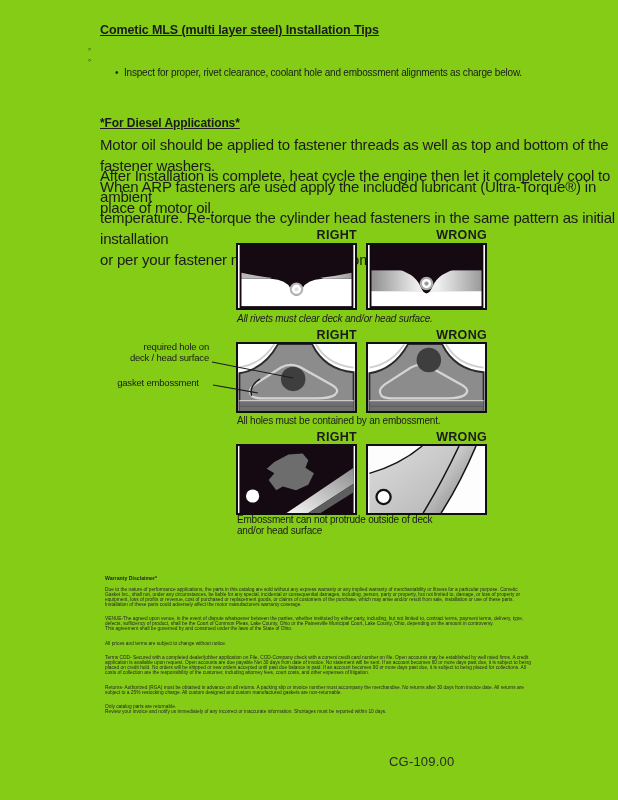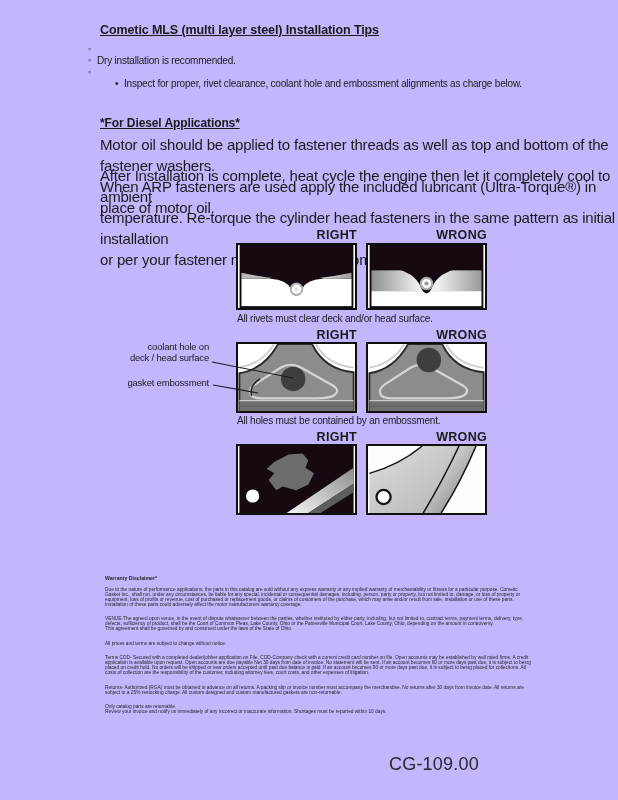--- a/index.html
+++ b/index.html
@@ -1,17 +1,17 @@
 <!DOCTYPE html>
 <html><head>
 <meta charset="utf-8">
 <style>
   html,body{margin:0;padding:0;background:#ffffff;}
   .page{
-    position:relative;width:618px;height:800px;background:#c4b5fd;
+    position:relative;width:618px;height:800px;background:#84cc16;
     font-family:"Liberation Sans",sans-serif;color:#1b1b1b;overflow:hidden;
   }
   .abs{position:absolute;}
   .title{
     left:100px;top:23px;font-size:12.5px;font-weight:bold;
     text-decoration:underline;letter-spacing:-0.1px;white-space:nowrap;
   }
   .bullets{left:88px;top:44px;font-size:10px;letter-spacing:-0.2px;}
   .b-row{height:11.3px;line-height:11.3px;white-space:nowrap;}
   .b-row.sub{margin-left:27px;}
@@ -27,45 +27,44 @@
   .figbox{
     display:block;width:121px;height:67px;box-sizing:border-box;
     border:2px solid #0f0f0f;background:#fff;
   }
   .figbox.tall{height:71px;}
   .l-col{left:236px;} .r-col{left:366px;}
   .row1-lab{top:228px;} .row1-box{top:243px;}
   .row2-lab{top:328px;} .row2-box{top:342px;}
   .row3-lab{top:430px;} .row3-box{top:444px;}
   .caption{font-size:10px;letter-spacing:-0.2px;white-space:pre-line;line-height:11px;}
-  .cap1{left:237px;top:313px;}
+  .cap1{left:237px;top:313px;font-style:italic;}
   .cap2{left:237px;top:415px;}
   .cap3{left:237px;top:514px;}
   .side-label{
     width:102px;text-align:right;font-size:9.5px;line-height:10.8px;
     letter-spacing:-0.2px;white-space:pre-line;
   }
   .lbl-coolant{left:107px;top:342px;}
-  .lbl-emboss{left:107px;top:378px;}
+  .lbl-emboss{left:107px;top:378px;text-align:center;}
   .leader{left:205px;top:352px;pointer-events:none;}
   .fineprint{left:105px;top:576px;width:427px;font-size:4.8px;line-height:5px;color:#262626;}
   .fineprint .fp-h{font-weight:bold;font-size:5.2px;margin:0 0 5.5px 0;}
   .fineprint p{margin:0 0 9.5px 0;white-space:pre-line;}
-  .footer{left:389px;top:754px;font-size:18px;letter-spacing:0.2px;color:#2a2a2a;}
+  .footer{left:389px;top:754px;font-size:13px;letter-spacing:0.2px;color:#2a2a2a;}
 </style>
 </head>
 <body>
 
 <div class="page">
 
   <div class="abs title">Cometic MLS (multi layer steel) Installation Tips</div>
 
   <div class="abs bullets">
     <div class="b-row"><span class="mark o"></span></div>
-    <div class="b-row"><span class="mark o"></span><span>Dry installation is recommended.</span></div>
     <div class="b-row"><span class="mark o"></span></div>
     <div class="b-row sub"><span class="mark f"></span><span>Inspect for proper, rivet clearance, coolant hole and embossment alignments as charge below.</span></div>
   </div>
 
   <div class="abs diesel-h">*For Diesel Applications*</div>
   <div class="abs para p1">Motor oil should be applied to fastener threads as well as top and bottom of the fastener washers.
 When ARP fasteners are used apply the included lubricant (Ultra-Torque®) in place of motor oil.</div>
   <div class="abs para p2">After Installation is complete, heat cycle the engine then let it completely cool to ambient
 temperature. Re-torque the cylinder head fasteners in the same pattern as initial installation
 or per your fastener manufacturer's recommendations.</div>
@@ -131,21 +130,21 @@
     <path d="M0,25 Q24,21 37,0" stroke="#cfcfcf" stroke-width="2" fill="none"></path>
     <path d="M81,0 Q93,22 121,25" stroke="#cfcfcf" stroke-width="2" fill="none"></path>
     <path d="M0,71 L0,31 Q26,27 41,0 L77,0 Q90,27 121,30 L121,71 Z" fill="#8c8c8c" stroke="#2b2b2b" stroke-width="2"></path>
     <rect x="0" y="60" width="121" height="11" fill="#6f6f6f"></rect>
     <line x1="0" y1="60" x2="121" y2="60" stroke="#c9c9c9" stroke-width="1.4"></line>
     <line x1="0" y1="66" x2="121" y2="66" stroke="#5a5a5a" stroke-width="1"></line>
     <path d="M13,55 Q8,49 16,43 L44,25 Q55,19 67,26 L99,44 Q107,49 101,54 Q96,57.5 82,57.5 L23,57.5 Q16,57.5 13,55 Z" fill="none" stroke="#d4d4d4" stroke-width="2.4"></path>
     <circle cx="63" cy="17" r="13" fill="#3e3e3e"></circle>
   </svg>
 
-  <div class="abs side-label lbl-coolant">coolant hole on
+  <div class="abs side-label lbl-coolant">required hole on
 deck / head surface</div>
   <div class="abs side-label lbl-emboss">gasket embossment</div>
 
   <svg class="abs leader" width="100" height="48">
     <line x1="7" y1="10" x2="88" y2="26" stroke="#1b1b1b" stroke-width="1.1"></line>
     <line x1="8" y1="33" x2="53" y2="41" stroke="#1b1b1b" stroke-width="1.1"></line>
   </svg>
 
   <div class="abs caption cap2">All holes must be contained by an embossment.</div>
 
@@ -179,20 +178,22 @@
     </defs>
     <rect x="0" y="0" width="121" height="71" fill="#fdfdfd"></rect>
     <path d="M0,29 Q32,20 56,0 L95,0 Q77,38 57,71 L0,71 Z" fill="url(#p3wa)"></path>
     <path d="M95,0 L113,0 Q96,40 76,71 L57,71 Q78,37 95,0 Z" fill="url(#p3wg)"></path>
     <path d="M0,29 Q32,20 56,0" stroke="#141414" stroke-width="1.6" fill="none"></path>
     <path d="M95,0 Q77,38 57,71" stroke="#141414" stroke-width="1.6" fill="none"></path>
     <path d="M113,0 Q96,40 76,71" stroke="#141414" stroke-width="1.6" fill="none"></path>
     <circle cx="15" cy="54" r="7.5" fill="#ffffff" stroke="#141414" stroke-width="2.4"></circle>
   </svg>
 
+  <div class="abs caption cap3">Embossment can not protrude outside of deck
+and/or head surface</div>
 
   <div class="abs fineprint">
     <div class="fp-h">Warranty Disclaimer*</div>
     <p>Due to the nature of performance applications, the parts in this catalog are sold without any express warranty or any implied warranty of merchantability or fitness for a particular purpose.  Cometic Gasket Inc., shall not, under any circumstances, be liable for any special, incidental or consequential damages, including, person, party or property, but not limited to, damage, or loss of property or equipment, loss of profits or revenue, cost of purchased or replacement goods, or claims of customers of the purchase, which may arise and/or result from sale, installation or use of these parts.  Installation of these parts could adversely affect the motor manufacturers warranty coverage.</p>
     <p>VENUE-The agreed upon venue, in the event of dispute whatsoever between the parties, whether instituted by either party, including, but not limited to, contract terms, payment terms, delivery, type, defects, sufficiency of product, shall be the Court of Common Pleas, Lake County, Ohio or the Painesville Municipal Court, Lake County, Ohio, depending on the amount in controversy.
 This agreement shall be governed by and construed under the laws of the State of Ohio.</p>
     <p>All prices and terms are subject to change without notice.</p>
     <p>Terms COD- Secured with a completed dealer/jobber application on File, COD-Company check with a current credit card number on file.  Open accounts may be established by well rated firms.  A credit application is available upon request.  Open accounts are due payable Net 30 days from date of invoice.  No statement will be sent.  If an account becomes 60 or more days past due, it is subject to being placed on credit hold.  No orders will be shipped or new orders accepted until past due balance is paid.  If an account becomes 90 or more days past due, it is subject to being placed for collections.  All costs of collection are the responsibility of the customer, including attorney fees, court costs, and other expenses of litigation.</p>
     <p>Returns- Authorized (RGA) must be obtained in advance on all returns.  A packing slip or invoice number must accompany the merchandise.  No returns after 30 days from invoice date.  All returns are subject to a 25% restocking charge.  All custom designed and custom manufactured gaskets are non-returnable.</p>
     <p>Only catalog parts are returnable.

